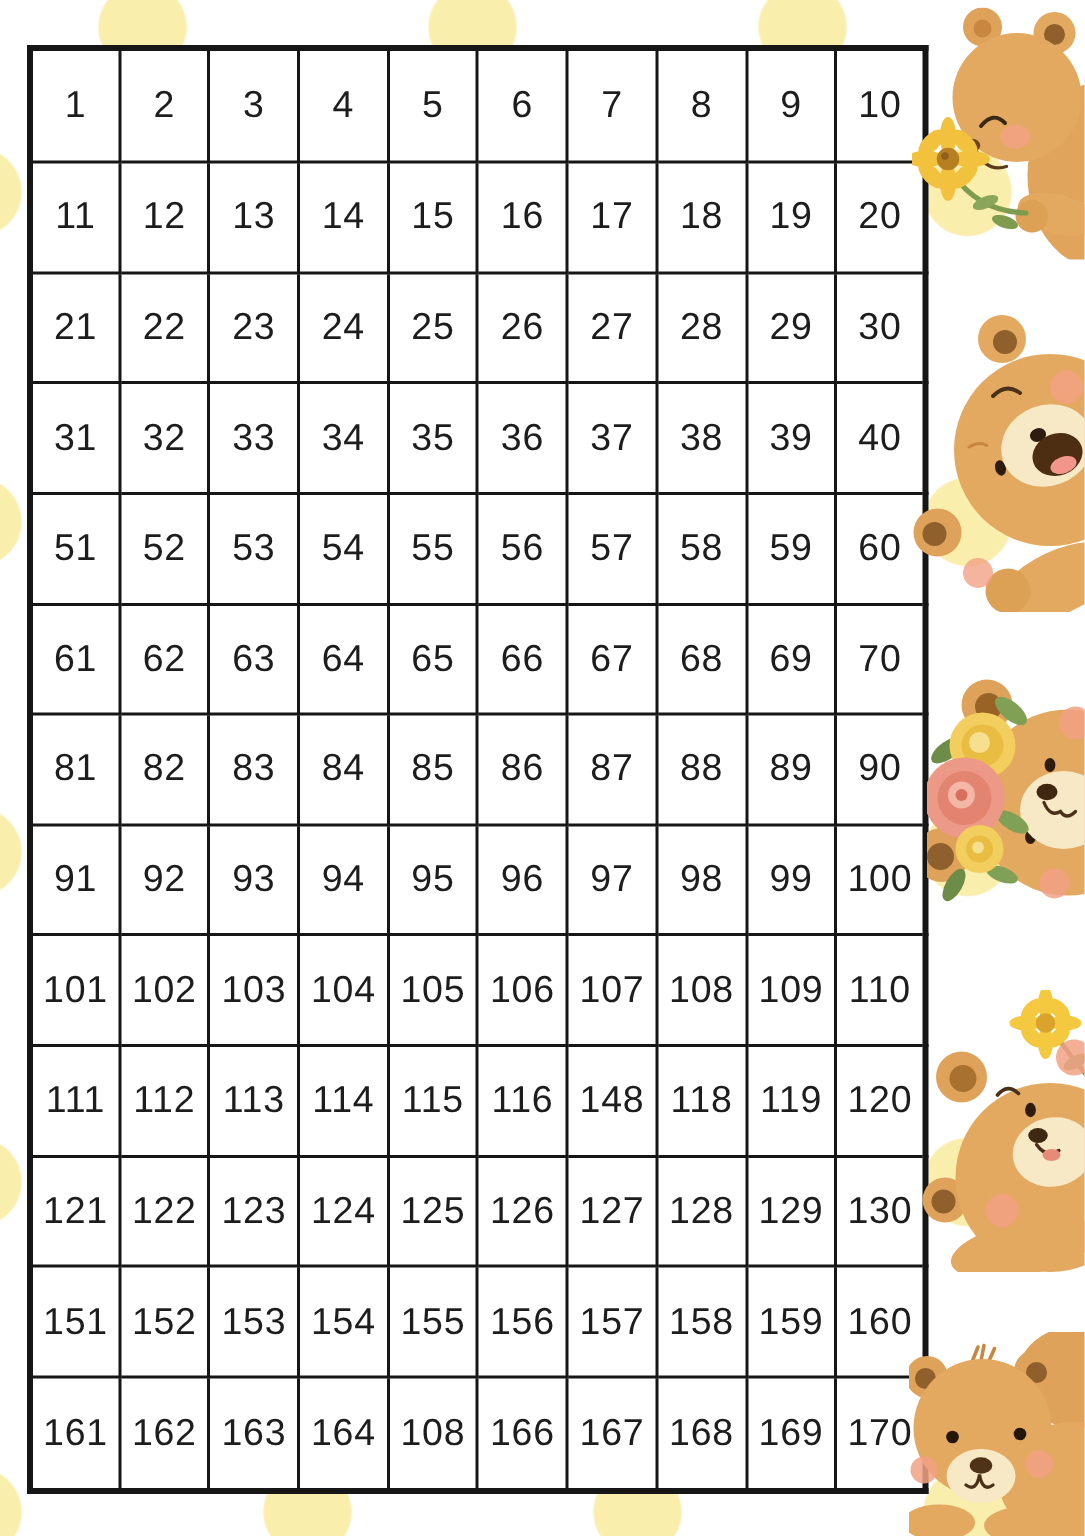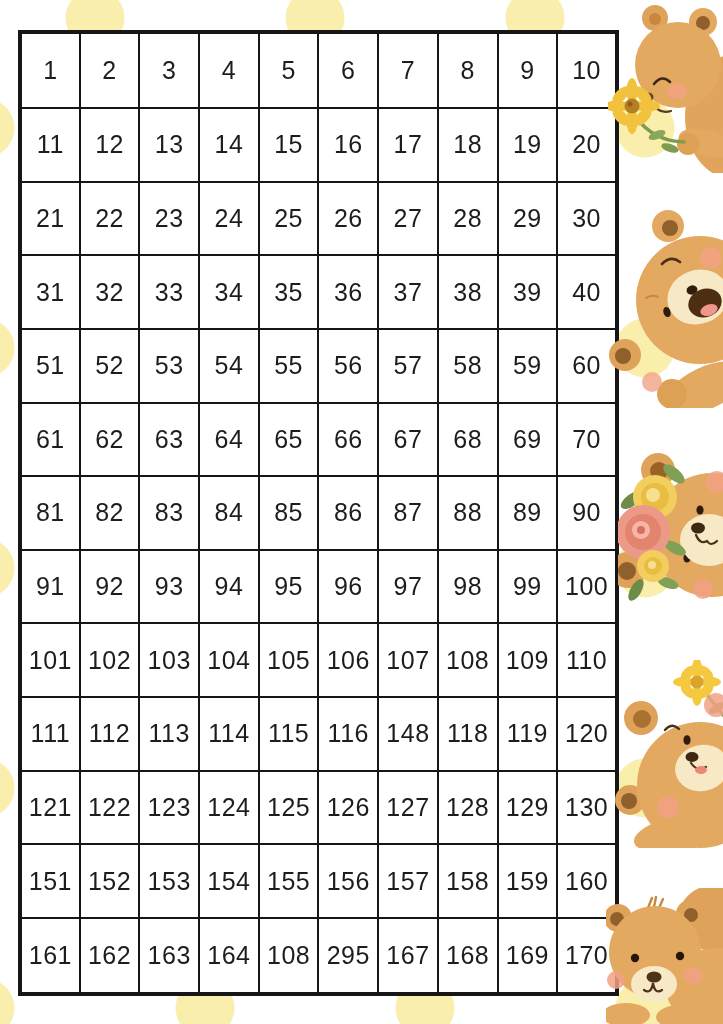--- a/index.html
+++ b/index.html
@@ -184,21 +184,21 @@
           <td>158</td>
           <td>159</td>
           <td>160</td>
         </tr>
         <tr>
           <td>161</td>
           <td>162</td>
           <td>163</td>
           <td>164</td>
           <td>108</td>
-          <td>295</td>
+          <td>166</td>
           <td>167</td>
           <td>168</td>
           <td>169</td>
           <td>170</td>
         </tr>
       </tbody>
   </table>
 </div>
 
 <svg id="bear1" class="bear" width="115" height="168" viewBox="0 0 115 168">

